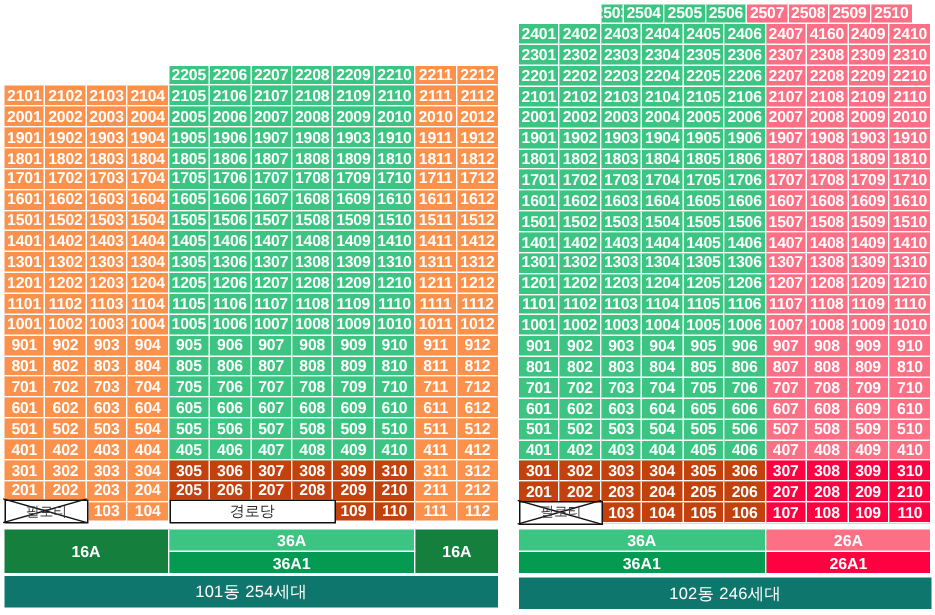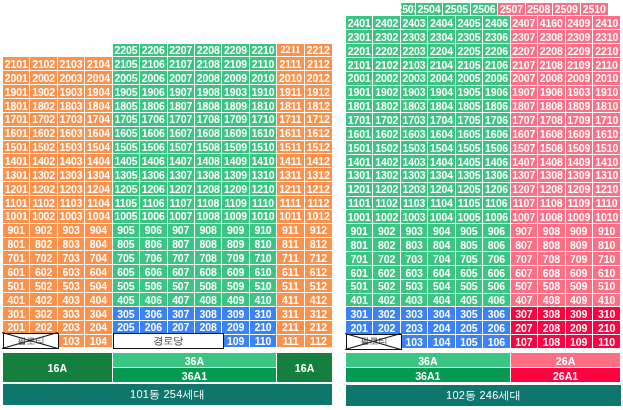--- a/index.html
+++ b/index.html
@@ -30,21 +30,21 @@
     letter-spacing: -0.1px;
     border-right: 1px solid #fff;
     border-bottom: 1px solid #fff;
     overflow: hidden;
     line-height: 1;
     padding-top: 1px;
   }
   .cell.empty { background: transparent !important; border-color: transparent; }
   .cell.t16A { background: #FC914C; }
   .cell.t36A { background: #3CC582; }
-  .cell.t36A1 { background: #3b82f6; }
+  .cell.t36A1 { background: #c2410c; }
   .cell.t26A { background: #FC6F84; }
   .cell.t26A1 { background: #FF0040; }
 
   .spec-box {
     position: absolute;
     background: #fff;
     border: 1.5px solid #111;
     display: flex;
     align-items: center;
     justify-content: center;
@@ -95,21 +95,21 @@
           <div class="cell empty" style="width: 27.45px;"></div>
           <div class="cell empty" style="width: 27.45px;"></div>
           <div class="cell empty" style="width: 27.45px;"></div>
           <div class="cell empty" style="width: 27.45px;"></div>
           <div class="cell t36A" style="width: 27.45px;">2205</div>
           <div class="cell t36A" style="width: 27.45px;">2206</div>
           <div class="cell t36A" style="width: 27.45px;">2207</div>
           <div class="cell t36A" style="width: 27.45px;">2208</div>
           <div class="cell t36A" style="width: 27.45px;">2209</div>
           <div class="cell t36A" style="width: 27.45px;">2210</div>
-          <div class="cell t16A" style="width: 27.45px; font-family: Liberation Serif, serif;">2211</div>
+          <div class="cell t16A" style="width: 27.45px;">2211</div>
           <div class="cell t16A" style="width: 27.45px; border-right: none;">2212</div>
         </div>
         <div class="grid-row">
           <div class="cell t16A" style="width: 27.45px;">2101</div>
           <div class="cell t16A" style="width: 27.45px;">2102</div>
           <div class="cell t16A" style="width: 27.45px;">2103</div>
           <div class="cell t16A" style="width: 27.45px;">2104</div>
           <div class="cell t36A" style="width: 27.45px;">2105</div>
           <div class="cell t36A" style="width: 27.45px;">2106</div>
           <div class="cell t36A" style="width: 27.45px;">2107</div>

